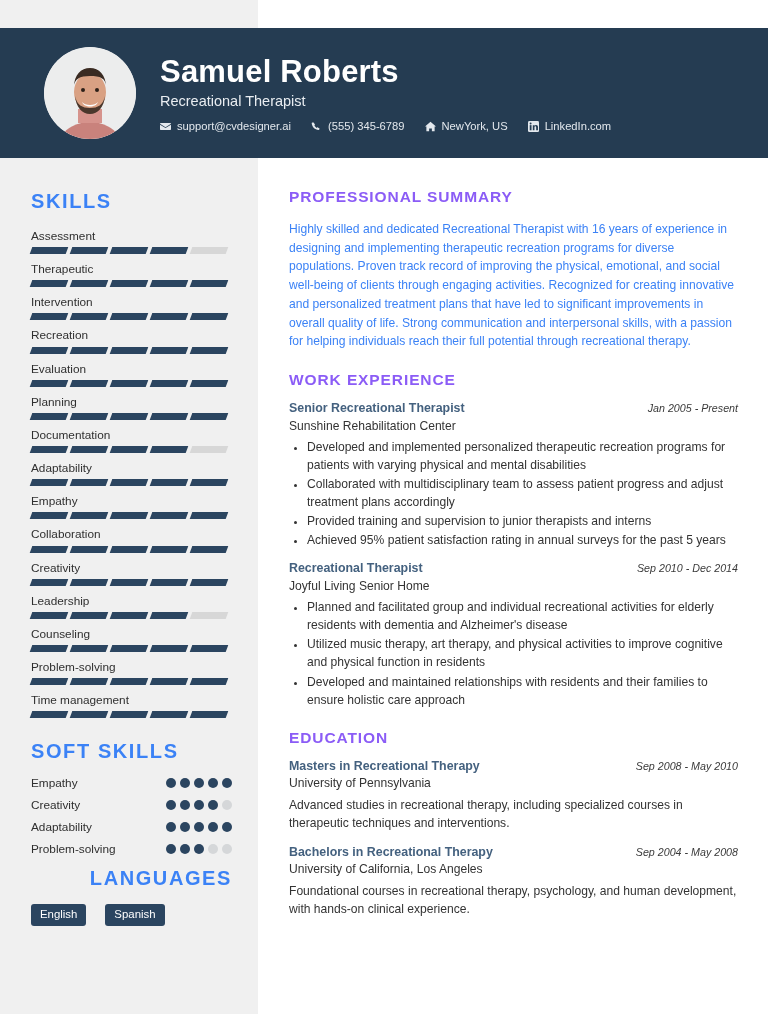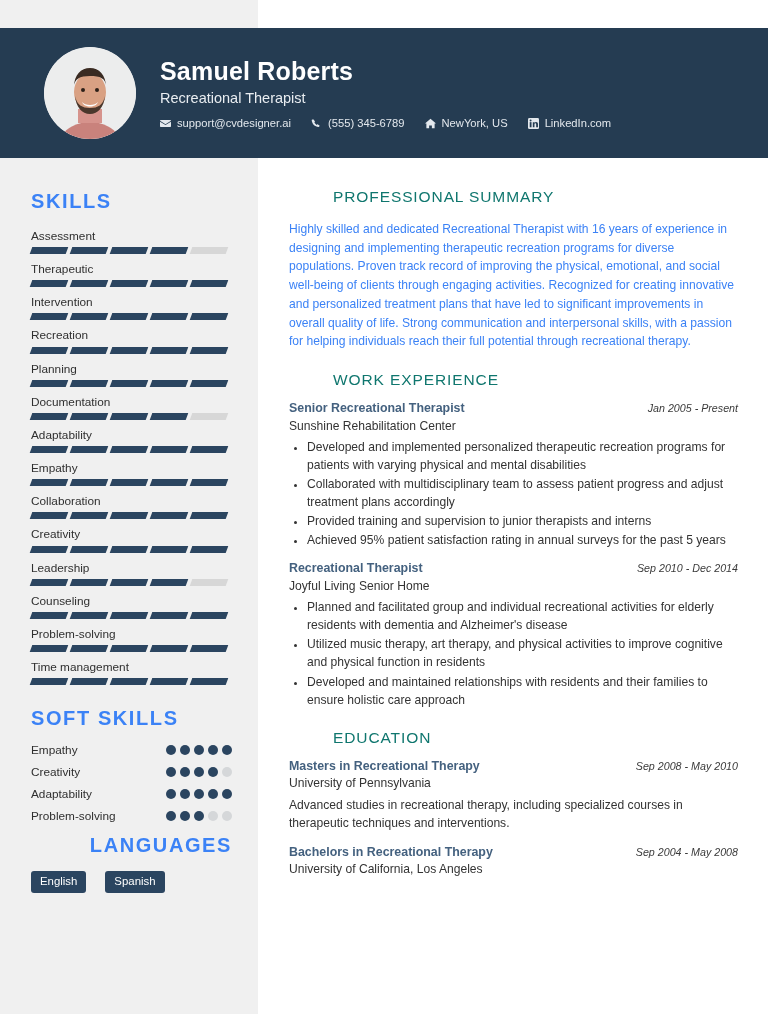--- a/index.html
+++ b/index.html
@@ -25,21 +25,21 @@
   }
   .avatar {
     width: 92px; height: 92px; border-radius: 50%;
     margin-left: 44px; flex: none;
     background: #e9eaec;
     overflow: hidden; position: relative;
   }
   .avatar svg { display: block; width: 100%; height: 100%; }
   .hd-text { margin-left: 24px; color: #fff; }
   .hd-name {
-    font-size: 25px; font-weight: bold; letter-spacing: .2px;
+    font-size: 31px; font-weight: bold; letter-spacing: .2px;
     line-height: 1.15; color: #ffffff;
   }
   .hd-role {
     font-size: 14.5px; margin-top: 4px; color: #e9edf1; font-weight: 400;
   }
   .hd-contacts {
     display: flex; align-items: center; gap: 20px;
     margin-top: 11px; font-size: 11.2px; color: #e3e8ed;
   }
   .hd-contact { display: flex; align-items: flex-end; gap: 6px; white-space: nowrap; }
@@ -48,22 +48,22 @@
   
   .body-wrap { position: absolute; left: 0; top: 158px; width: 768px; }
   .sidebar { position: absolute; left: 0; top: 0; width: 258px; padding: 32px 26px 0 31px; }
   .main { position: absolute; left: 258px; top: 0; width: 510px; padding: 30px 30px 0 31px; }
 
   .side-h {
     font-size: 20px; font-weight: bold; letter-spacing: 1.6px;
     color: #3b82f6; text-transform: uppercase;
   }
   .main-h {
-    font-size: 15.5px; font-weight: normal; letter-spacing: .9px;
-    color: #0f766e; text-transform: uppercase; margin-left: 44px;
+    font-size: 15.5px; font-weight: bold; letter-spacing: .9px;
+    color: #8b5cf6; text-transform: uppercase;
   }
 
   
   .skills { margin-top: 16px; }
   .skill { margin-bottom: 8px; }
   .skill-label { font-size: 11.8px; color: #2f2f2f; margin-bottom: 4px; line-height: 1.2; }
   .bar { display: flex; gap: 4px; }
   .seg {
     width: 36px; height: 7px;
     transform: skewX(-20deg);
@@ -223,20 +223,30 @@
             <div class="skill-label">Recreation</div>
             <div class="bar">
               <span class="seg on"></span>
               <span class="seg on"></span>
               <span class="seg on"></span>
               <span class="seg on"></span>
               <span class="seg on"></span>
             </div>
           </div>
           <div class="skill">
+            <div class="skill-label">Evaluation</div>
+            <div class="bar">
+              <span class="seg on"></span>
+              <span class="seg on"></span>
+              <span class="seg on"></span>
+              <span class="seg on"></span>
+              <span class="seg on"></span>
+            </div>
+          </div>
+          <div class="skill">
             <div class="skill-label">Planning</div>
             <div class="bar">
               <span class="seg on"></span>
               <span class="seg on"></span>
               <span class="seg on"></span>
               <span class="seg on"></span>
               <span class="seg on"></span>
             </div>
           </div>
           <div class="skill">
@@ -428,19 +438,20 @@
               </div>
               <div class="entry-sub">University of Pennsylvania</div>
               <div class="entry-desc">Advanced studies in recreational therapy, including specialized courses in therapeutic techniques and interventions.</div>
             </div>
             <div class="entry">
               <div class="entry-top">
                 <div class="entry-title">Bachelors in Recreational Therapy</div>
                 <div class="entry-date">Sep 2004 - May 2008</div>
               </div>
               <div class="entry-sub">University of California, Los Angeles</div>
+              <div class="entry-desc">Foundational courses in recreational therapy, psychology, and human development, with hands-on clinical experience.</div>
             </div>
           </div>
       </div>
 
     </div>
   </div>
 </div>
 
 </body></html>

